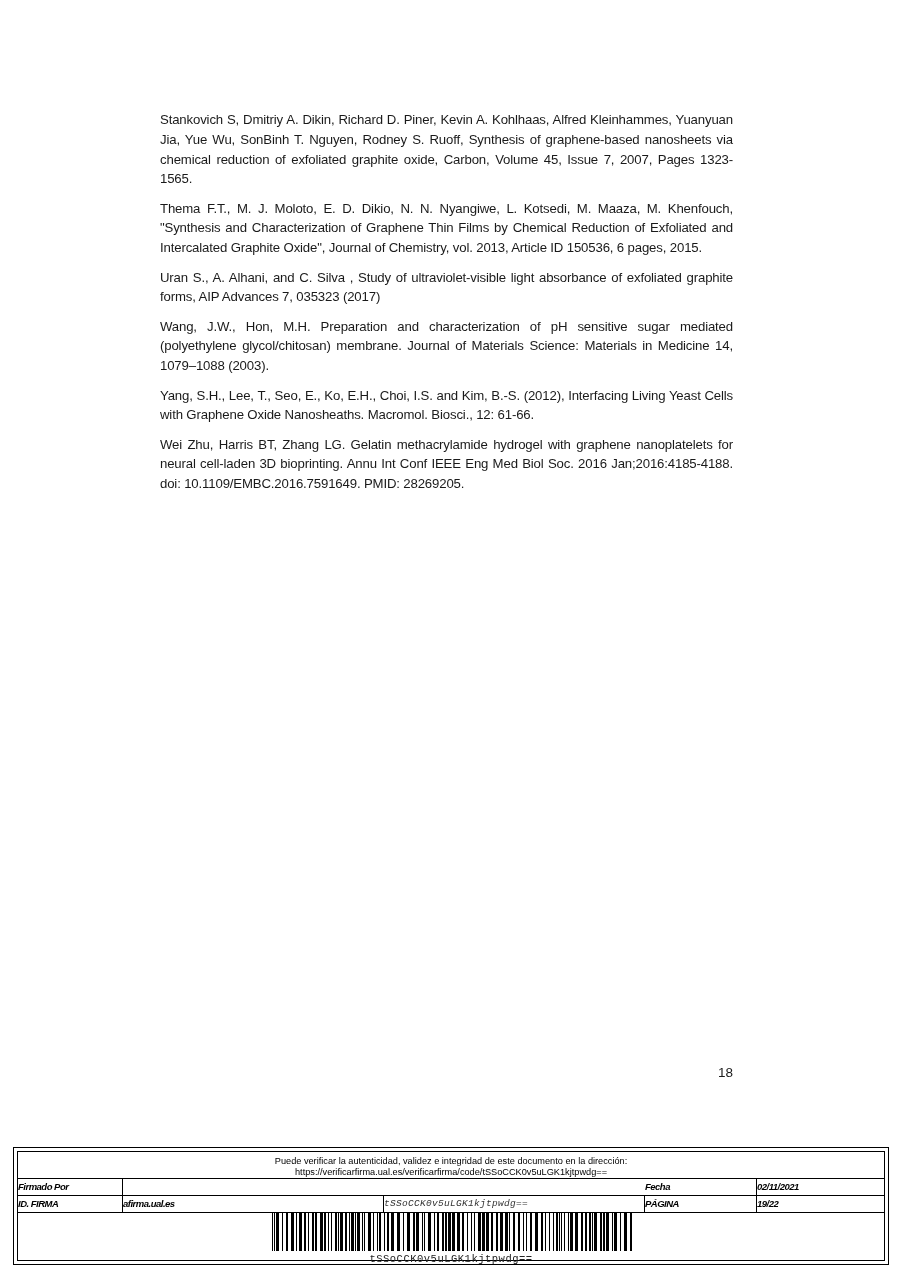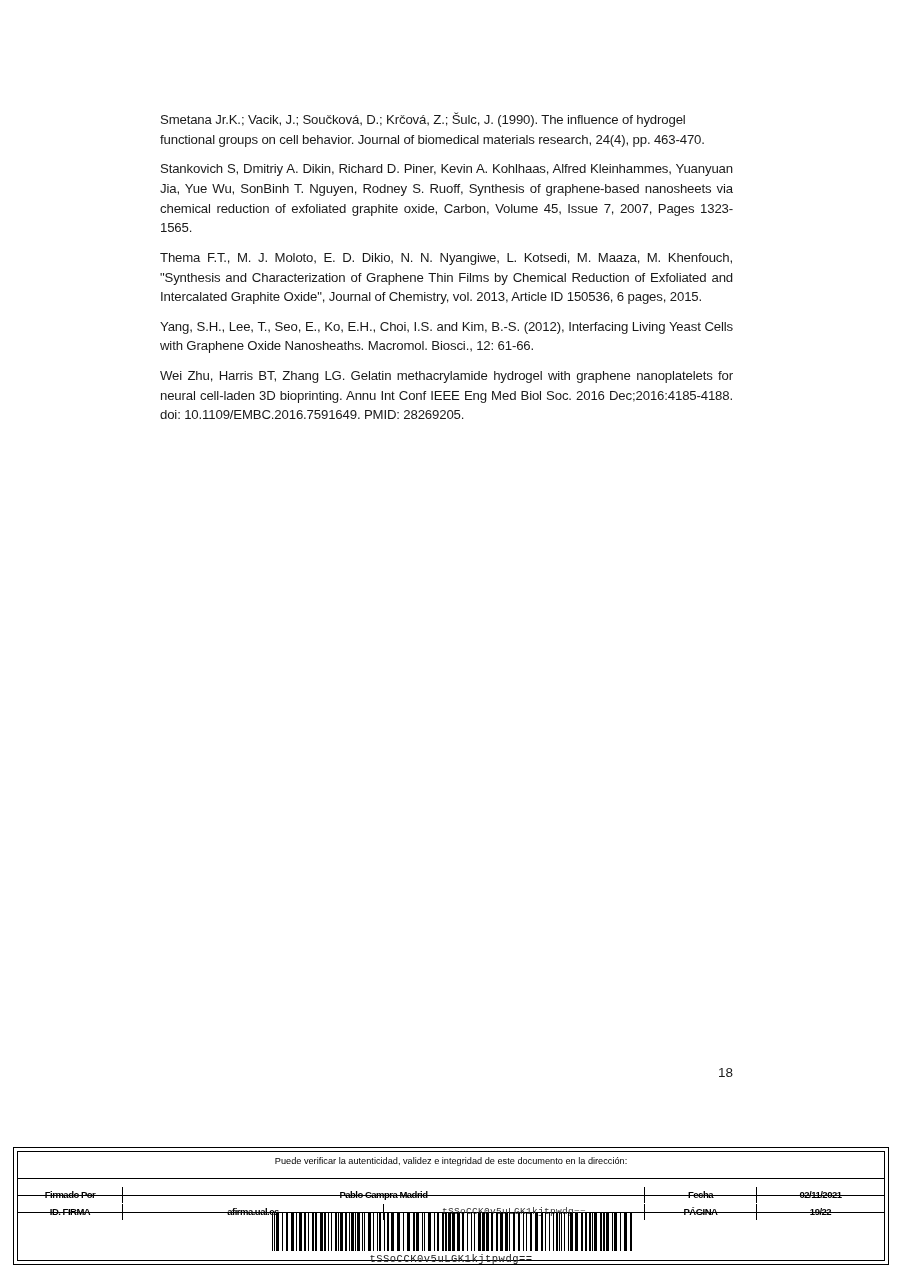--- a/index.html
+++ b/index.html
@@ -26,57 +26,58 @@
   }
   .verify {
     position: absolute; left: 0; top: 0; right: 0; height: 27px;
     border-bottom: 1px solid #000; text-align: center; font-size: 9.2px; line-height: 10.5px;
     padding-top: 4px; box-sizing: border-box;
   }
   .row { position: absolute; left: 0; right: 0; height: 17px; border-bottom: 1px solid #000; box-sizing: border-box; }
   .row1 { top: 27px; }
   .row2 { top: 44px; }
   .cell {
-    position: absolute; top: 8px; height: 16px; line-height: 16px; text-align: center;
-    font-size: 9.5px; font-weight: bold; letter-spacing: -0.5px; box-sizing: border-box;
+    position: absolute; top: 0; height: 16px; line-height: 16px; text-align: left;
+    font-size: 9.5px; font-weight: bold; letter-spacing: -0.5px; box-sizing: border-box; font-style: italic;
   }
   .c1 { left: 0; width: 105px; border-right: 1px solid #000; }
   .c2 { left: 105px; width: 522px; border-right: 1px solid #000; }
   .c2a { left: 105px; width: 261px; border-right: 1px solid #000; }
   .c2b { left: 366px; width: 261px; border-right: 1px solid #000; font-family: "Liberation Mono", monospace; font-weight: normal; font-size: 9.5px; letter-spacing: 0.3px; color: #333; }
   .c3 { left: 627px; width: 112px; border-right: 1px solid #000; }
   .c4 { left: 739px; right: 0; }
   .barcode { position: absolute; left: 254px; top: 61px; width: 364px; height: 38px; display: flex; }
   .barcode span { display: block; height: 100%; background: #000; }
   .barcode-caption {
     position: absolute; left: 0; right: 0; top: 101px; text-align: center;
     font-family: "Liberation Mono", monospace; font-size: 10.5px; letter-spacing: 0.5px; color: #222;
   }
 </style>
 </head>
 <body>
 
 <div class="refs">
-  <p class="ref left">Smetana Jr.K.; Vacik, J.; Součková, D.; Krčová, Z.; Šulc, J. (1990). The influence of hydrogel functional groups on cell behavior. Journal of biomedical materials research, 24(4), pp. 463-470.</p>
   <p class="ref">Stankovich S, Dmitriy A. Dikin, Richard D. Piner, Kevin A. Kohlhaas, Alfred Kleinhammes, Yuanyuan Jia, Yue Wu, SonBinh T. Nguyen, Rodney S. Ruoff, Synthesis of graphene-based nanosheets via chemical reduction of exfoliated graphite oxide, Carbon, Volume 45, Issue 7, 2007, Pages 1323-1565.</p>
   <p class="ref">Thema F.T., M. J. Moloto, E. D. Dikio, N. N. Nyangiwe, L. Kotsedi, M. Maaza, M. Khenfouch, "Synthesis and Characterization of Graphene Thin Films by Chemical Reduction of Exfoliated and Intercalated Graphite Oxide", Journal of Chemistry, vol. 2013, Article ID 150536, 6 pages, 2015.</p>
+  <p class="ref">Uran S., A. Alhani, and C. Silva , Study of ultraviolet-visible light absorbance of exfoliated graphite forms, AIP Advances 7, 035323 (2017)</p>
+  <p class="ref">Wang, J.W., Hon, M.H. Preparation and characterization of pH sensitive sugar mediated (polyethylene glycol/chitosan) membrane. Journal of Materials Science: Materials in Medicine 14, 1079–1088 (2003).</p>
   <p class="ref">Yang, S.H., Lee, T., Seo, E., Ko, E.H., Choi, I.S. and Kim, B.-S. (2012), Interfacing Living Yeast Cells with Graphene Oxide Nanosheaths. Macromol. Biosci., 12: 61-66.</p>
-  <p class="ref">Wei Zhu, Harris BT, Zhang LG. Gelatin methacrylamide hydrogel with graphene nanoplatelets for neural cell-laden 3D bioprinting. Annu Int Conf IEEE Eng Med Biol Soc. 2016 Dec;2016:4185-4188. doi: 10.1109/EMBC.2016.7591649. PMID: 28269205.</p>
+  <p class="ref">Wei Zhu, Harris BT, Zhang LG. Gelatin methacrylamide hydrogel with graphene nanoplatelets for neural cell-laden 3D bioprinting. Annu Int Conf IEEE Eng Med Biol Soc. 2016 Jan;2016:4185-4188. doi: 10.1109/EMBC.2016.7591649. PMID: 28269205.</p>
 </div>
 
 <div class="page-number">18</div>
 
 <div class="sig-outer">
   <div class="sig-inner">
     <div class="verify">
       <div>Puede verificar la autenticidad, validez e integridad de este documento en la dirección:</div>
+      <div>https://verificarfirma.ual.es/verificarfirma/code/tSSoCCK0v5uLGK1kjtpwdg==</div>
     </div>
     <div class="row row1">
       <div class="cell c1">Firmado Por</div>
-      <div class="cell c2">Pablo Campra Madrid</div>
       <div class="cell c3">Fecha</div>
       <div class="cell c4">02/11/2021</div>
     </div>
     <div class="row row2">
       <div class="cell c1">ID. FIRMA</div>
       <div class="cell c2a">afirma.ual.es</div>
       <div class="cell c2b">tSSoCCK0v5uLGK1kjtpwdg==</div>
       <div class="cell c3">PÁGINA</div>
       <div class="cell c4">19/22</div>
     </div>

